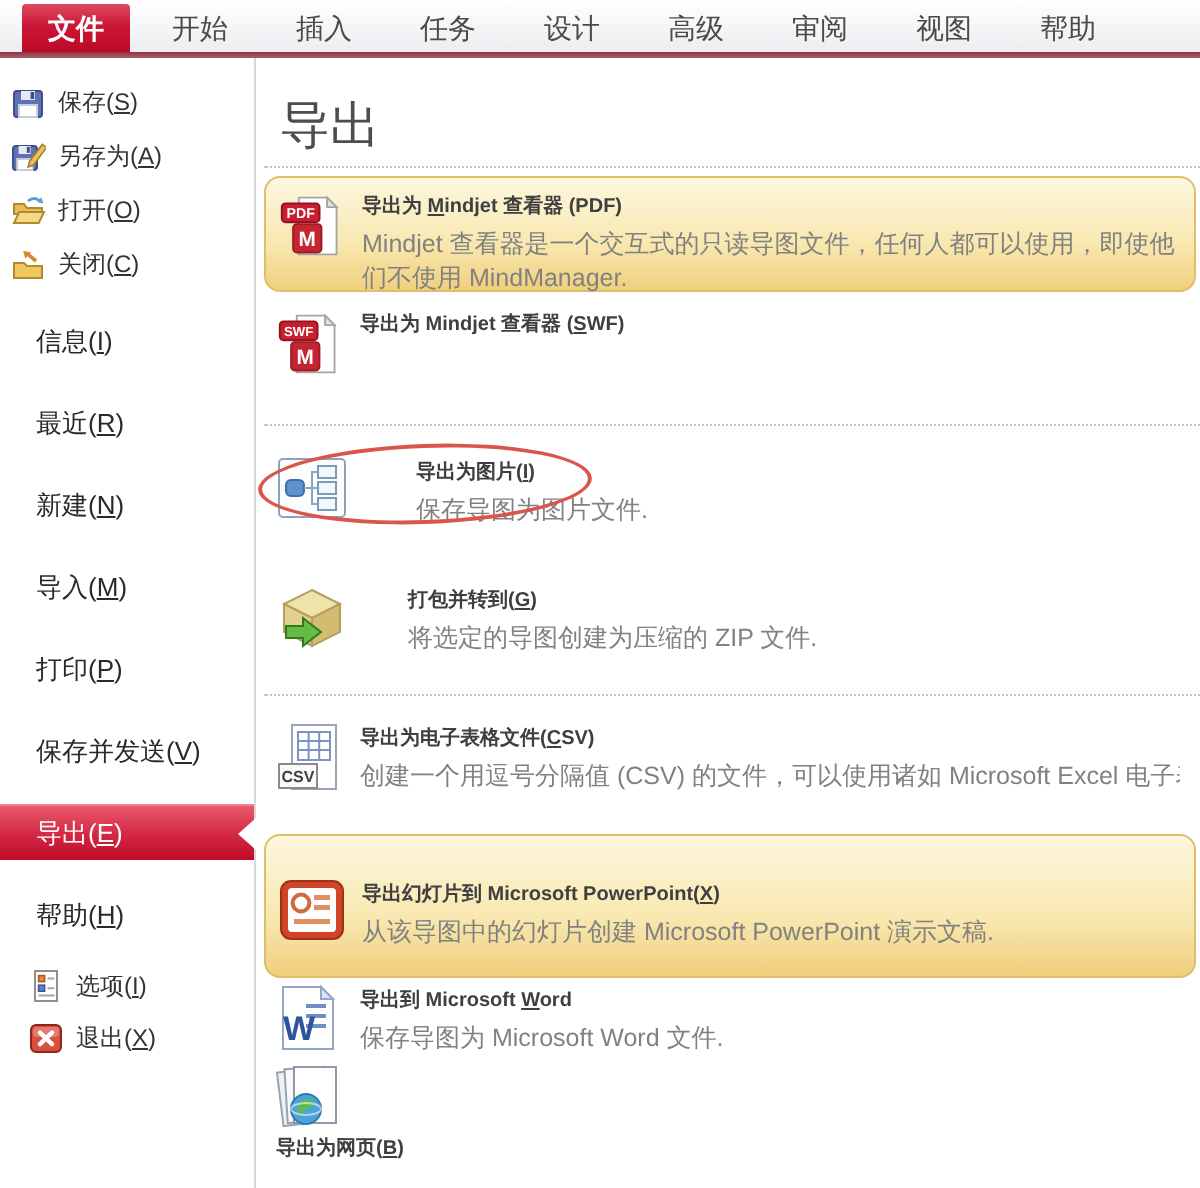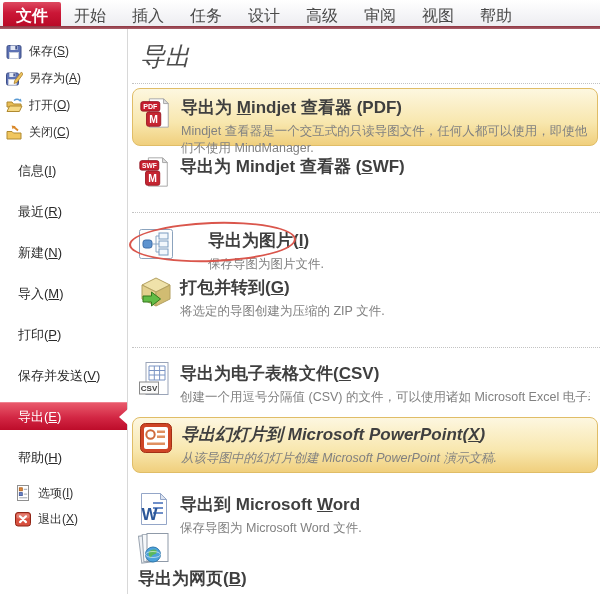--- a/index.html
+++ b/index.html
@@ -3,21 +3,21 @@
 <meta charset="utf-8">
 <style>
   * { margin:0; padding:0; box-sizing:border-box; }
   html,body { width:600px; height:594px; overflow:hidden; background:#fff;
     font-family:"Liberation Sans","DejaVu Sans",sans-serif; }
   .app { position:relative; width:600px; height:594px; background:#fff; }
 
   
   .tabbar { height:26px; display:flex; align-items:stretch;
     background:linear-gradient(#ffffff,#ededf1); padding-left:3px; }
-  .tab { font-size:16px; color:#4a4a4a; padding:6px 13px 0 13px; cursor:default; }
+  .tab { font-size:14px; color:#4a4a4a; padding:6px 13px 0 13px; cursor:default;margin-left:8px; }
   .tab.active { background:linear-gradient(#dd4a60 0%,#cb1737 45%,#ba0a27 100%);
     color:#fff; font-weight:bold; border-radius:2px 2px 0 0; margin-top:2px; padding-top:4px; }
   .redline { height:3px; background:linear-gradient(#8e3440,#a9606b); }
 
   
   .body { display:flex; height:565px; }
   .sidebar { width:128px; flex:none; border-right:1px solid #d8d8d8; padding-top:9px; }
   .main { position:relative; flex:1; }
 
   
@@ -30,39 +30,39 @@
   .sec-item.selected { height:28px; margin:6px 0 7px 0; color:#fff;
     background:linear-gradient(#e9596b,#d22643 55%,#bd0c2a);
     border-top:1px solid #f0828f; position:relative; font-weight:normal;text-align:center; }
   .notch { position:absolute; right:-1px; top:50%; margin-top:-8px; width:0; height:0;
     border-top:8px solid transparent; border-bottom:8px solid transparent;
     border-right:9px solid #fff; }
   .bot-item { height:26px; padding-left:14px; }
   .bot-first { margin-top:2px; }
 
   
-  .page-title { position:absolute; top:11px; left:12px; font-size:25px;
-    font-weight:normal; color:#4d4d4d;font-style:italic; }
+  .page-title { position:absolute; top:17px; left:12px; font-size:25px;
+    font-weight:normal; color:#4d4d4d; }
   .dotsep { position:absolute; left:4px; right:0; border-top:1px dotted #c3c3c3; }
   .sep-a { top:54px; } .sep-b { top:183px; } .sep-c { top:318px; }
 
   .mi { position:absolute; left:4px; right:2px; display:flex; padding:5px 8px 5px 6px; }
   .mi .ic { width:42px; flex:none; padding-top:1px; }
   .mi .txt { flex:1; min-width:0; }
-  .mi-title { font-size:17px; font-weight:bold; color:#3f3f3f; margin:2px 0 4px 0; }
+  .mi-title { font-size:10px; font-weight:bold; color:#3f3f3f; margin:2px 0 4px 0; }
   .mi-title u { text-decoration:underline; }
   .mi-desc { font-size:12.5px; color:#818181; line-height:1.33; }
   .highlight { background:linear-gradient(#fdf7e0,#f8e7ae 60%,#f0cf7d);
     border:1px solid #e0bd67; border-radius:8px; }
   .mi-1 { top:59px;  height:58px; }
   .mi-2 { top:119px; }
   .mi-3 { top:193px;gap:28px; }
-  .mi-4 { top:240px; }
+  .mi-4 { top:257px;gap:24px; }
   .mi-5 { top:326px; }
-  .mi-6 { top:388px; height:56px; padding-top:3px;font-style:italic; }
+  .mi-6 { top:388px; height:72px; padding-top:20px; }
   .mi-7 { top:457px; }
   .mi-8 { top:496px;flex-direction:column; }
   .mi-5 .mi-desc { white-space:nowrap; overflow:hidden; }
 
   
   .annotation { position:absolute; left:1px; top:193px; width:167px; height:40px;
     border:2px solid #da564c; border-radius:50%; transform:rotate(-2deg);
     pointer-events:none; z-index:5; }
 
   svg { display:block; }

